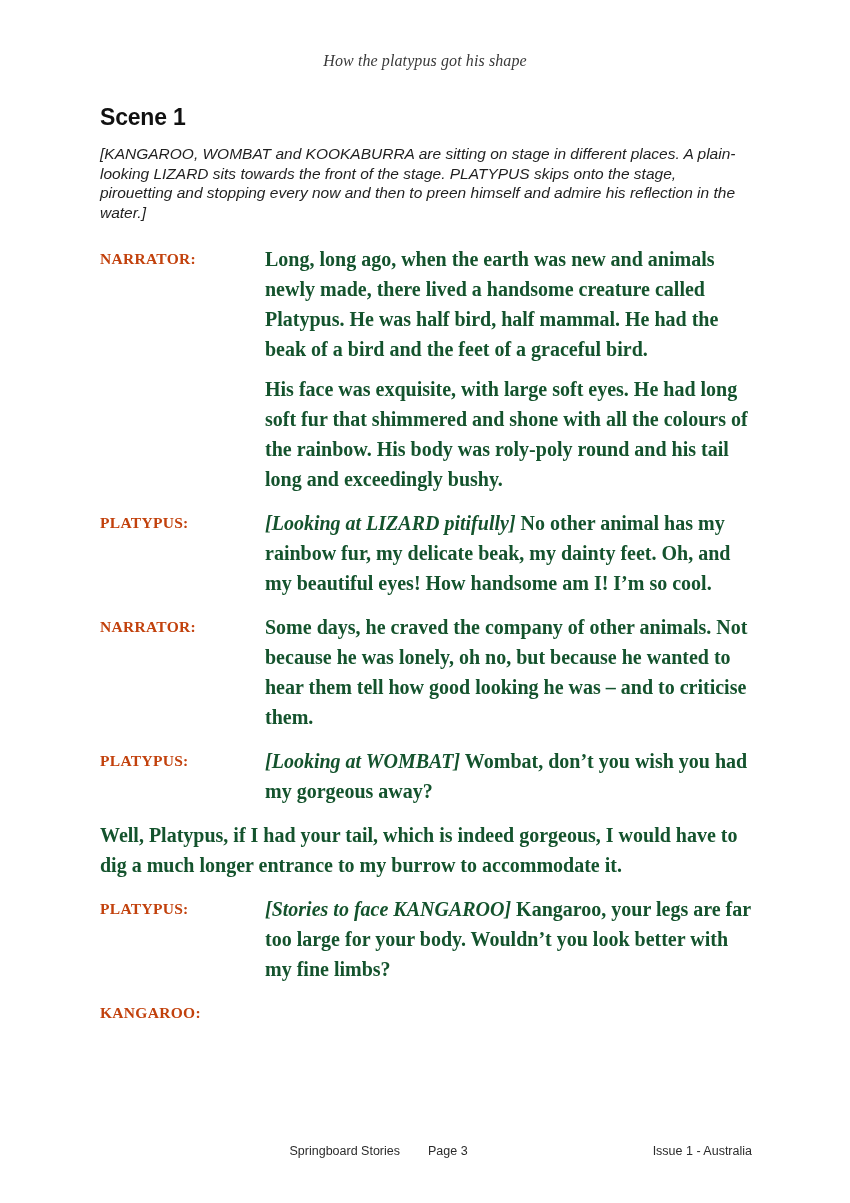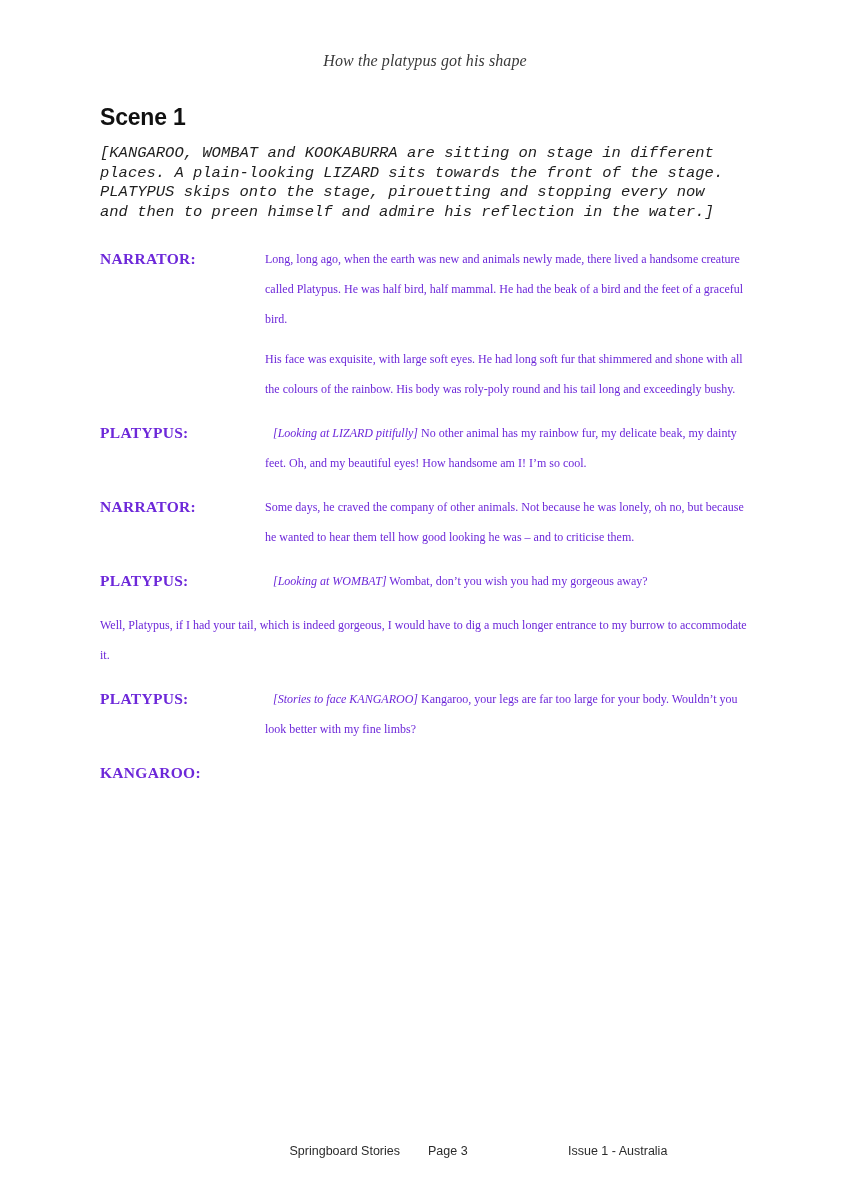--- a/index.html
+++ b/index.html
@@ -48,21 +48,21 @@
     font-family: "Liberation Sans", sans-serif;
     font-weight: bold;
     font-size: 23px;
     line-height: 34px;
     color: #111111;
     letter-spacing: -0.2px;
     margin: 0 0 10px 0;
   }
 
   .stage-direction-block {
-    font-family: Liberation Mono, monospace;
+    font-family: Liberation Sans, sans-serif;
     font-style: italic;
     font-size: 15.5px;
     line-height: 19.5px;
     color: #1f1f1f;
     margin: 0 0 22px 0;
     width: 640px;
     text-align: left;
   }
 
   
@@ -77,59 +77,59 @@
   }
 
   .speaker {
     flex: 0 0 165px;
     width: 165px;
     font-family: "Liberation Serif", serif;
     font-weight: bold;
     font-size: 15.5px;
     line-height: 30px;
     letter-spacing: 0.3px;
-    color: #6d28d9;
+    color: #c2410c;
     white-space: nowrap;
   }
 
   .speech {
     flex: 1 1 auto;
     font-family: "Liberation Serif", serif;
-    font-size: 12px;
+    font-size: 20px;
     line-height: 30px;
-    color: #6d28d9;
+    color: #14532d;
+    font-weight: bold;
   }
 
   .speech p {
     margin: 0 0 10px 0;
   }
   .speech p:last-child {
     margin-bottom: 0;
   }
 
   .stage-inline {
     font-style: italic;
-    margin-left: 8px;
   }
 
   
   .footer {
     position: absolute;
     left: 100px;
     right: 98px;
     bottom: 45px;
     display: flex;
     align-items: baseline;
     font-family: "Liberation Sans", sans-serif;
     font-size: 12.5px;
     color: #2b2b2b;
   }
   .footer-left   { flex: 0 0 300px; text-align: right; }
   .footer-center { flex: 0 0 140px; text-align: left; margin-left: 28px; }
-  .footer-right  { flex: 1 1 auto;  }
+  .footer-right  { flex: 1 1 auto;  text-align: right; }
 </style>
 </head>
 <body>
 
 <div class="page">
 
   <div class="running-head">How the platypus got his shape</div>
 
   <div class="content">
 

